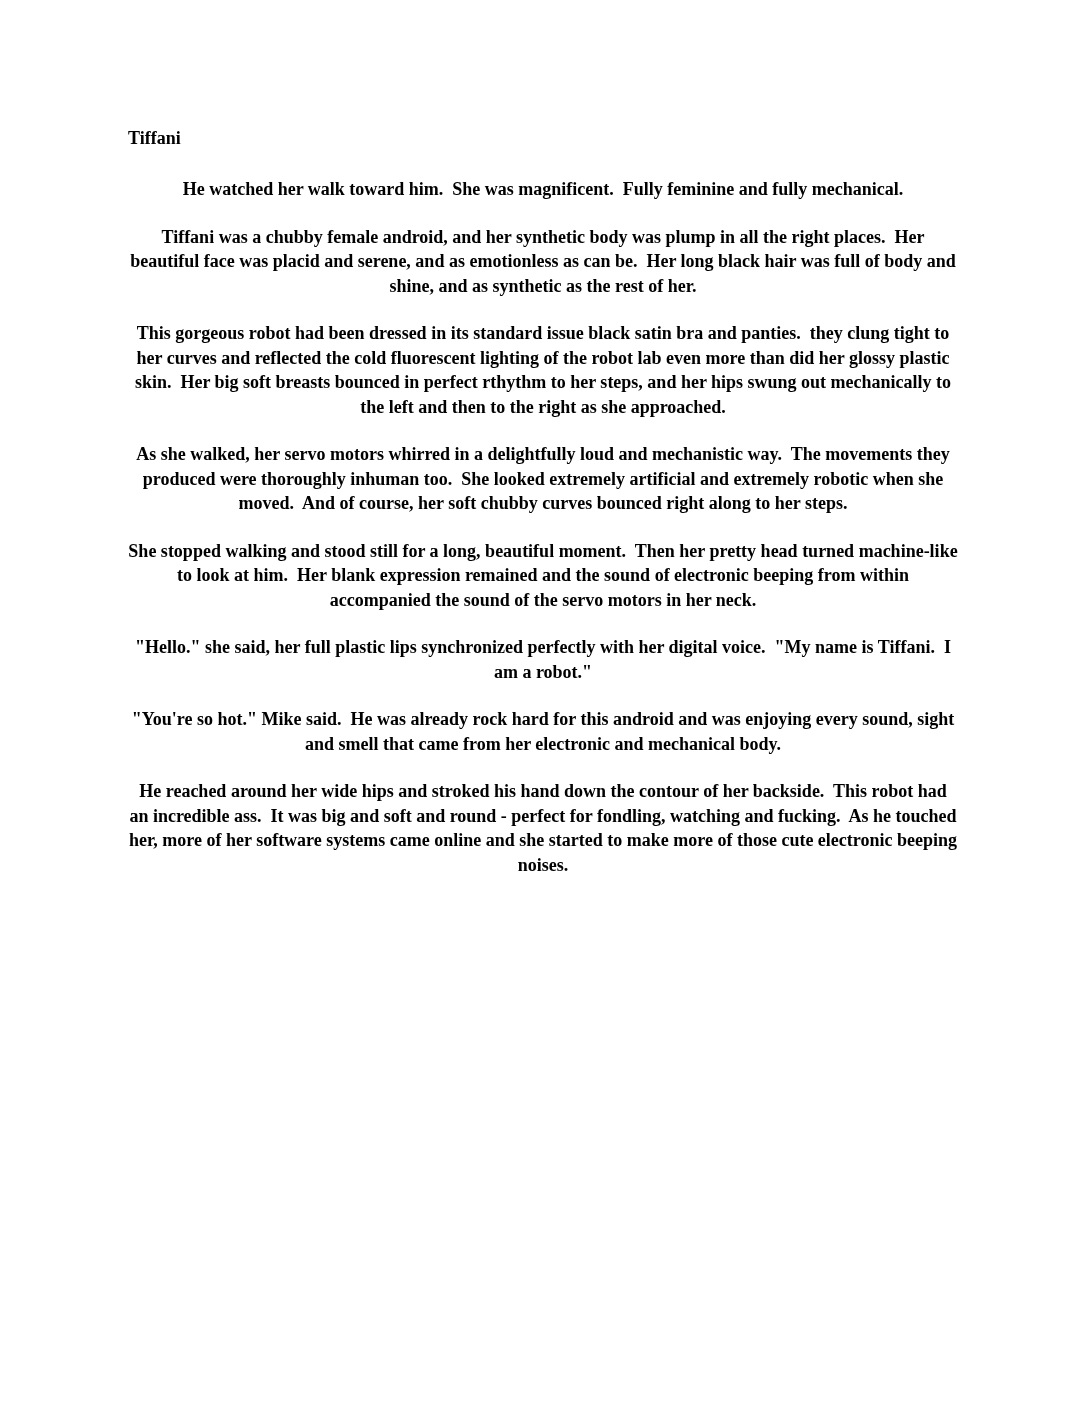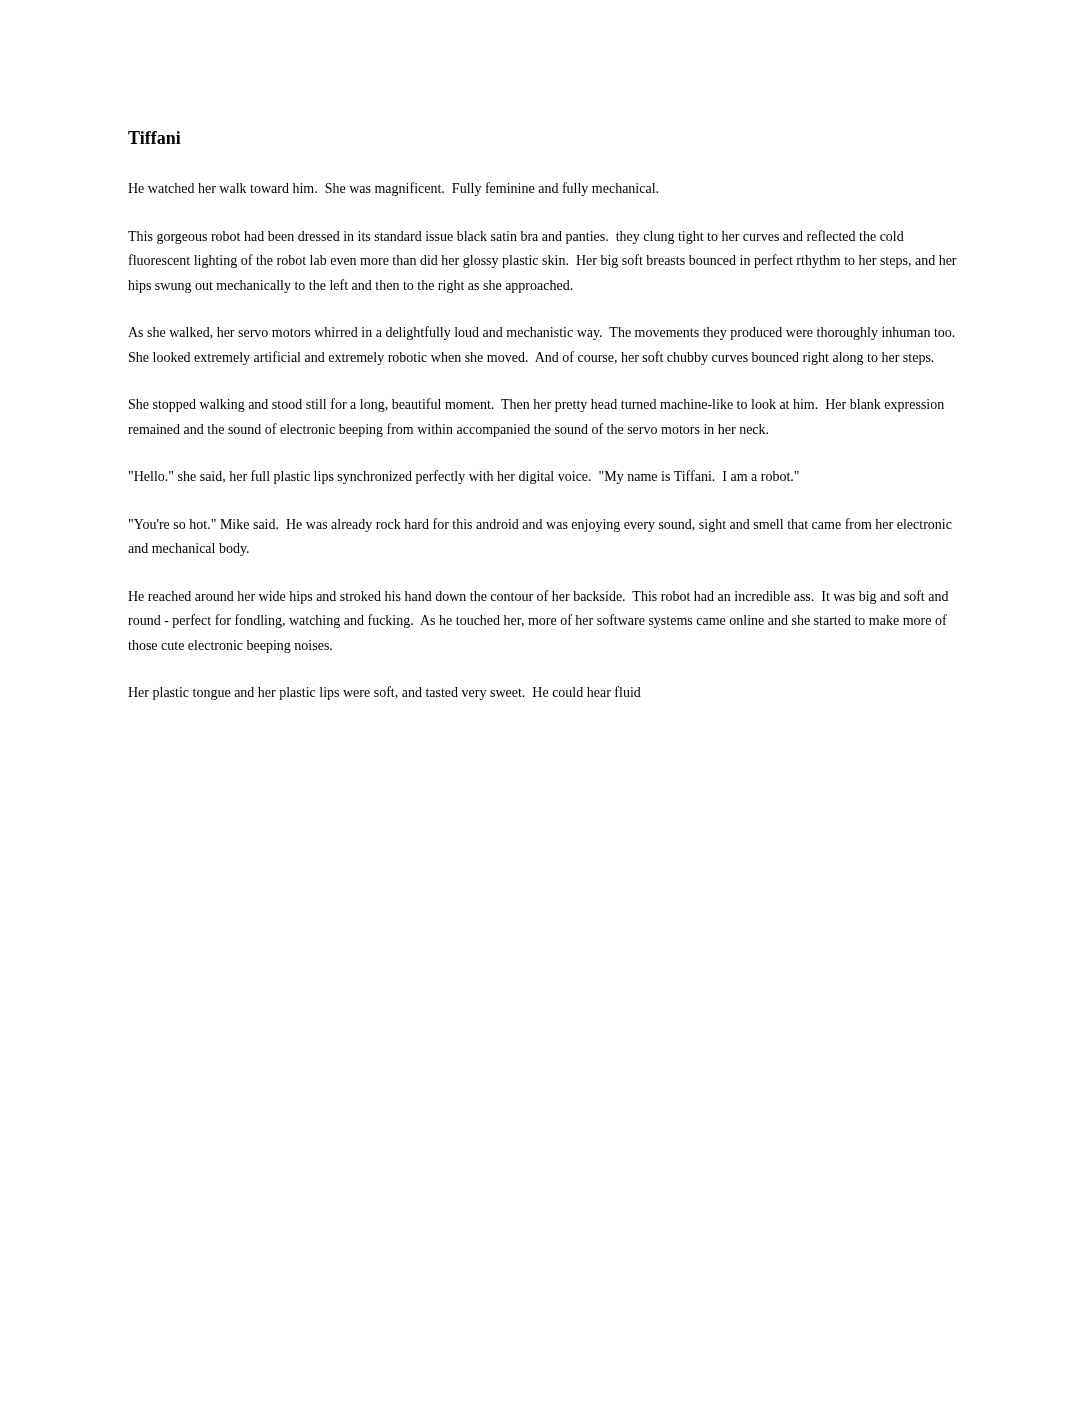--- a/index.html
+++ b/index.html
@@ -22,34 +22,34 @@
     width: 830px;
   }
   .title {
     font-size: 18px;
     font-weight: bold;
     margin: 0 0 27px 0;
     line-height: 24px;
     white-space: pre-wrap;
   }
   .para {
-    font-size: 14px;
-    font-weight: normal;
+    font-size: 18px;
+    font-weight: bold;
     margin: 0 0 23px 0;
     line-height: 24.5px;
     white-space: pre-wrap;
-    text-align: left;
+    text-align: center;
   }
 </style>
 </head>
 <body>
 
 <div class="page">
   <h1 class="title">Tiffani</h1>
   <p class="para">He watched her walk toward him.  She was magnificent.  Fully feminine and fully mechanical.</p>
+  <p class="para">Tiffani was a chubby female android, and her synthetic body was plump in all the right places.  Her beautiful face was placid and serene, and as emotionless as can be.  Her long black hair was full of body and shine, and as synthetic as the rest of her.</p>
   <p class="para">This gorgeous robot had been dressed in its standard issue black satin bra and panties.  they clung tight to her curves and reflected the cold fluorescent lighting of the robot lab even more than did her glossy plastic skin.  Her big soft breasts bounced in perfect rthythm to her steps, and her hips swung out mechanically to the left and then to the right as she approached.</p>
   <p class="para">As she walked, her servo motors whirred in a delightfully loud and mechanistic way.  The movements they produced were thoroughly inhuman too.  She looked extremely artificial and extremely robotic when she moved.  And of course, her soft chubby curves bounced right along to her steps.</p>
   <p class="para">She stopped walking and stood still for a long, beautiful moment.  Then her pretty head turned machine-like to look at him.  Her blank expression remained and the sound of electronic beeping from within accompanied the sound of the servo motors in her neck.</p>
   <p class="para">"Hello." she said, her full plastic lips synchronized perfectly with her digital voice.  "My name is Tiffani.  I am a robot."</p>
   <p class="para">"You're so hot." Mike said.  He was already rock hard for this android and was enjoying every sound, sight and smell that came from her electronic and mechanical body.</p>
   <p class="para">He reached around her wide hips and stroked his hand down the contour of her backside.  This robot had an incredible ass.  It was big and soft and round - perfect for fondling, watching and fucking.  As he touched her, more of her software systems came online and she started to make more of those cute electronic beeping noises.</p>
-  <p class="para">Her plastic tongue and her plastic lips were soft, and tasted very sweet.  He could hear fluid</p>
 </div>
 
 </body></html>

